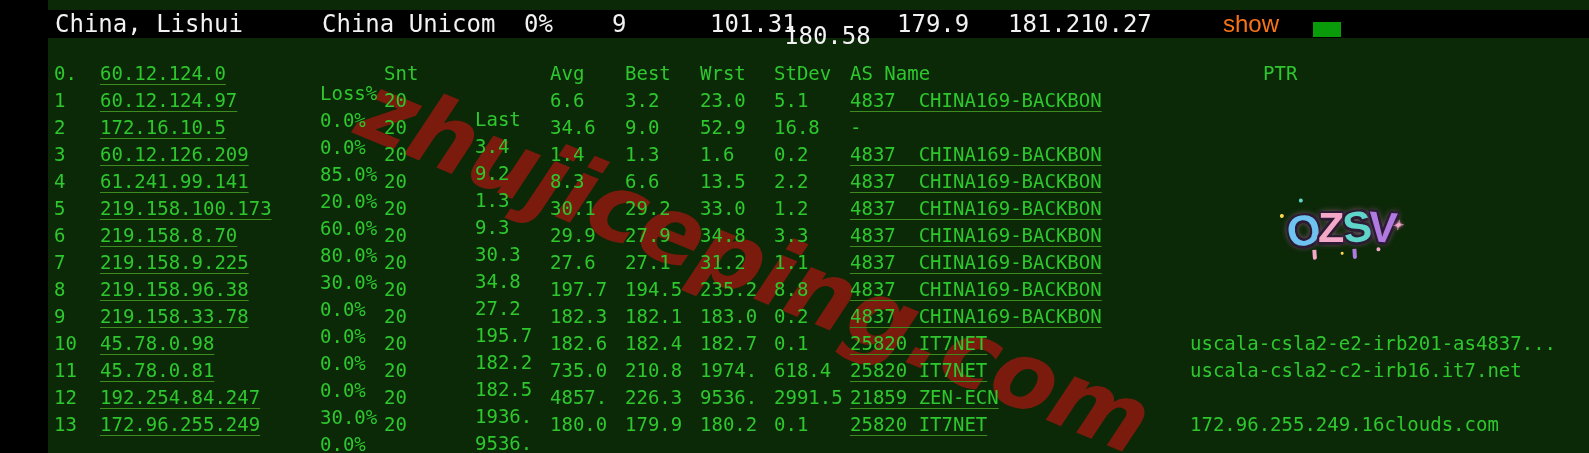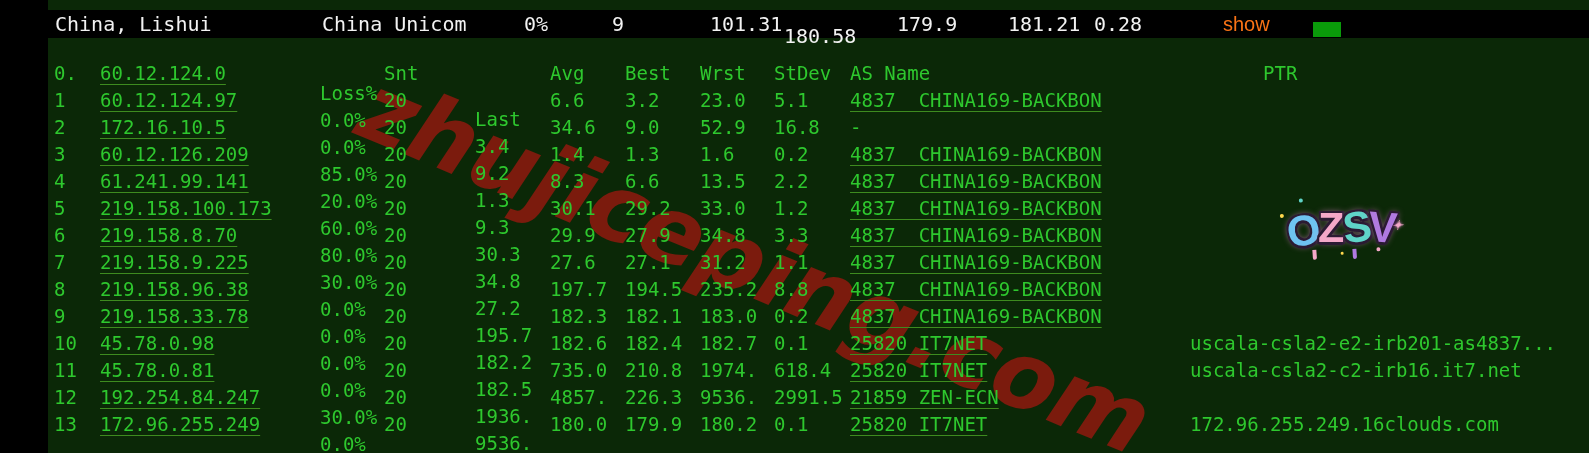--- a/index.html
+++ b/index.html
@@ -8,21 +8,21 @@
   .content-bg{position:absolute;left:48px;top:0;right:0;bottom:0;background:#0b2807;z-index:0;}
 
   
   .watermark{position:absolute;left:385px;top:52px;z-index:1;
              font-family:"DejaVu Sans",sans-serif;font-weight:bold;font-style:italic;
              font-size:94px;letter-spacing:-1px;color:#8b1a0e;opacity:.88;
              transform:rotate(22.5deg);transform-origin:0 0;white-space:nowrap;pointer-events:none;}
 
   
   .topbar{position:absolute;left:48px;top:10px;right:0;height:28px;background:#000;z-index:2;
-          color:#f2f2f2;font-size:20px;line-height:28px;}
+          color:#f2f2f2;font-size:24px;line-height:28px;}
   .topbar span{position:absolute;white-space:pre;}
   .tb-loc{left:7px;}   .tb-isp{left:274px;text-align:right;} .tb-loss{left:476px;} .tb-snt{left:564px;}
   .tb-last{left:662px;}.tb-avg{left:736px;margin-top:12px;} .tb-best{left:849px;} .tb-wrst{left:960px;}
   .tb-stdev{left:1046px;}
   .tb-show{left:1175px;color:#f97316;font-family:"Liberation Sans",sans-serif;cursor:pointer;}
   .tb-progress{position:absolute;left:1265px;top:12px;width:28px;height:15px;background:#0a9b0a;}
 
   
   .mtr{position:absolute;left:48px;top:60px;right:0;z-index:2;color:#2ec82e;font-size:19px;}
   .mtr-row{position:relative;height:27px;line-height:27px;white-space:pre;}
@@ -73,21 +73,21 @@
 
   <div class="topbar">
     <span class="tb-loc">China, Lishui</span>
     <span class="tb-isp">China Unicom</span>
     <span class="tb-loss">0%</span>
     <span class="tb-snt">9</span>
     <span class="tb-last">101.31</span>
     <span class="tb-avg">180.58</span>
     <span class="tb-best">179.9</span>
     <span class="tb-wrst">181.21</span>
-    <span class="tb-stdev">0.28</span>
+    <span class="tb-stdev">0.27</span>
     <span class="tb-show">show</span>
     <div class="tb-progress"></div>
   </div>
 
   <div class="mtr" id="mtr-table">
       <div class="mtr-row"><span class="cell c-hop">0.</span><span class="cell c-ip lnk">60.12.124.0</span><span class="cell c-loss">Loss%</span><span class="cell c-snt">Snt</span><span class="cell c-last">Last</span><span class="cell c-avg">Avg</span><span class="cell c-best">Best</span><span class="cell c-wrst">Wrst</span><span class="cell c-stdev">StDev</span><span class="cell c-asn">AS Name</span><span class="cell c-ptr hdr">PTR</span></div>
       <div class="mtr-row"><span class="cell c-hop">1</span><span class="cell c-ip lnk">60.12.124.97</span><span class="cell c-loss">0.0%</span><span class="cell c-snt">20</span><span class="cell c-last">3.4</span><span class="cell c-avg">6.6</span><span class="cell c-best">3.2</span><span class="cell c-wrst">23.0</span><span class="cell c-stdev">5.1</span><span class="cell c-asn lnk">4837  CHINA169-BACKBON</span><span class="cell c-ptr"></span></div>
       <div class="mtr-row"><span class="cell c-hop">2</span><span class="cell c-ip lnk">172.16.10.5</span><span class="cell c-loss">0.0%</span><span class="cell c-snt">20</span><span class="cell c-last">9.2</span><span class="cell c-avg">34.6</span><span class="cell c-best">9.0</span><span class="cell c-wrst">52.9</span><span class="cell c-stdev">16.8</span><span class="cell c-asn">-</span><span class="cell c-ptr"></span></div>
       <div class="mtr-row"><span class="cell c-hop">3</span><span class="cell c-ip lnk">60.12.126.209</span><span class="cell c-loss">85.0%</span><span class="cell c-snt">20</span><span class="cell c-last">1.3</span><span class="cell c-avg">1.4</span><span class="cell c-best">1.3</span><span class="cell c-wrst">1.6</span><span class="cell c-stdev">0.2</span><span class="cell c-asn lnk">4837  CHINA169-BACKBON</span><span class="cell c-ptr"></span></div>
       <div class="mtr-row"><span class="cell c-hop">4</span><span class="cell c-ip lnk">61.241.99.141</span><span class="cell c-loss">20.0%</span><span class="cell c-snt">20</span><span class="cell c-last">9.3</span><span class="cell c-avg">8.3</span><span class="cell c-best">6.6</span><span class="cell c-wrst">13.5</span><span class="cell c-stdev">2.2</span><span class="cell c-asn lnk">4837  CHINA169-BACKBON</span><span class="cell c-ptr"></span></div>

